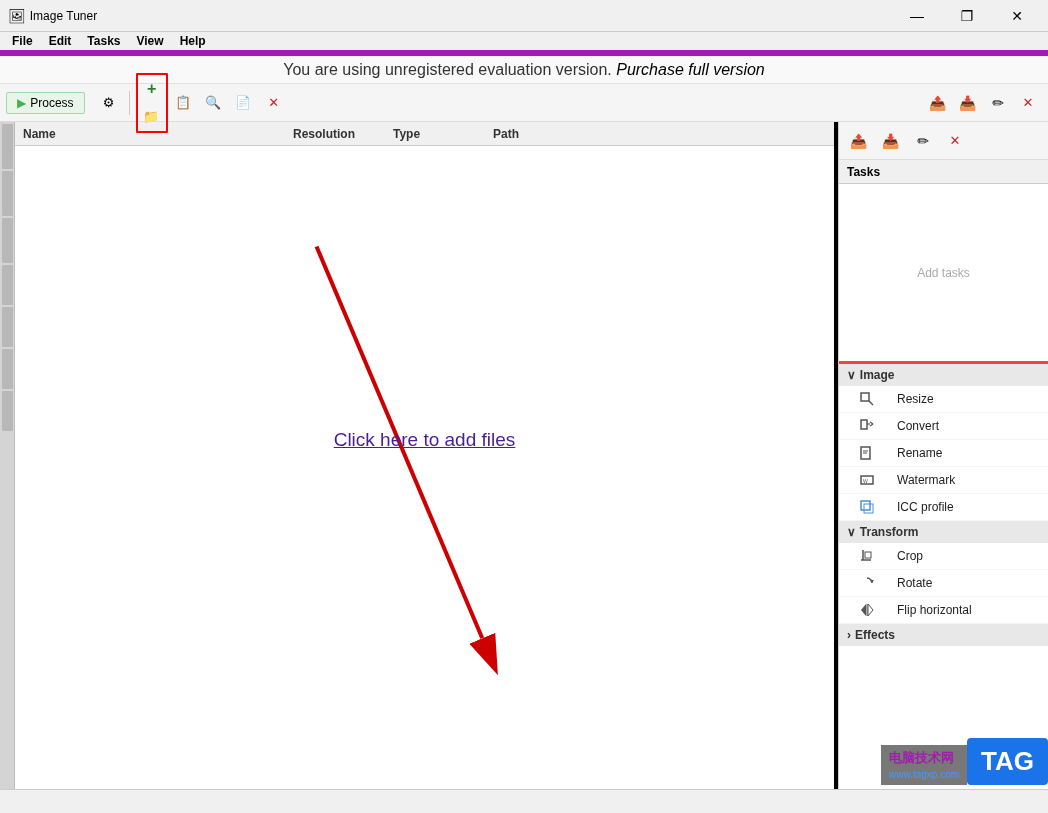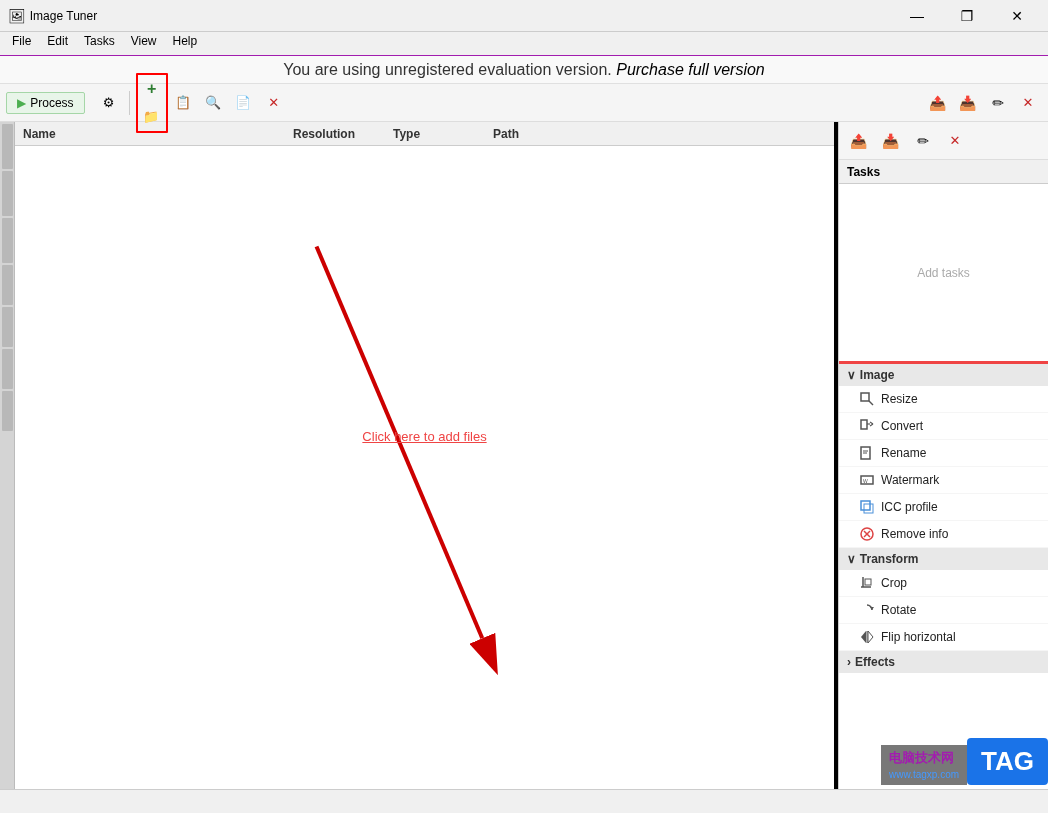--- a/index.html
+++ b/index.html
@@ -20,22 +20,24 @@
     .title-bar-btn {
       width: 46px; height: 32px; border: none; background: transparent;
       cursor: pointer; font-size: 14px; display: flex; align-items: center; justify-content: center;
     }
 
     
     .menu-bar {
       background: #f0f0f0;
       height: 24px;
       display: flex;
+      align-items: center;
       padding: 0 4px;
-      border-bottom: 1px solid #a21caf;
+      border-bottom: 6px solid #a21caf;
+      font-weight: bold;
     }
     .menu-item {
       padding: 2px 8px;
       cursor: pointer;
       font-size: 12px;
     }
 
     
     .notification-bar {
       background: #f9f9f9;
@@ -111,21 +113,21 @@
 
     .file-area {
       flex: 1;
       display: flex;
       align-items: center;
       justify-content: center;
       position: relative;
       overflow: hidden;
     }
     .click-to-add {
-      color: #ef4444; text-decoration: underline; cursor: pointer; font-size: 13px;
+      color: #4c1d95; text-decoration: underline; cursor: pointer; font-size: 19px;
       position: absolute;
       top: 44%;
       left: 50%;
       transform: translateX(-50%);
     }
 
     
     .arrow-container {
       position: absolute;
       top: 0; left: 0; width: 100%; height: 100%;
@@ -186,21 +188,21 @@
       cursor: pointer;
     }
 
     .task-item {
       display: flex;
       align-items: center;
       padding: 5px 16px 5px 20px;
       cursor: pointer;
       font-size: 12px;
       color: #222;
-      gap: 6px;
+      gap: 22px;
       border-bottom: 1px solid #f5f5f5;
     }
     .task-icon {
       width: 16px; height: 16px; display: flex; align-items: center; justify-content: center;
       flex-shrink: 0;
     }
 
     
     .status-bar {
       height: 24px;
@@ -421,30 +423,20 @@
       <div class="task-item">
         <span class="task-icon">
           <svg width="14" height="14" viewBox="0 0 14 14">
               <rect x="1" y="1" width="9" height="9" fill="none" stroke="#4a90d9" stroke-width="1.5"></rect>
               <rect x="4" y="4" width="9" height="9" fill="none" stroke="#4a90d9" stroke-width="1"></rect>
             </svg>
         </span>
         <span>ICC profile</span>
       </div>
 
-      <div class="task-item">
-        <span class="task-icon">
-          <svg width="14" height="14" viewBox="0 0 14 14">
-              <circle cx="7" cy="7" r="6" fill="none" stroke="#d44" stroke-width="1.5"></circle>
-              <line x1="4" y1="4" x2="10" y2="10" stroke="#d44" stroke-width="1.5"></line>
-              <line x1="10" y1="4" x2="4" y2="10" stroke="#d44" stroke-width="1.5"></line>
-            </svg>
-        </span>
-        <span>Remove info</span>
-      </div>
 
       <div class="section-header">
         <span>∨</span>
         <span>Transform</span>
       </div>
 
       <div class="task-item">
         <span class="task-icon">
           <svg width="14" height="14" viewBox="0 0 14 14">
               <line x1="3" y1="1" x2="3" y2="11" stroke="#555" stroke-width="1.5"></line>

